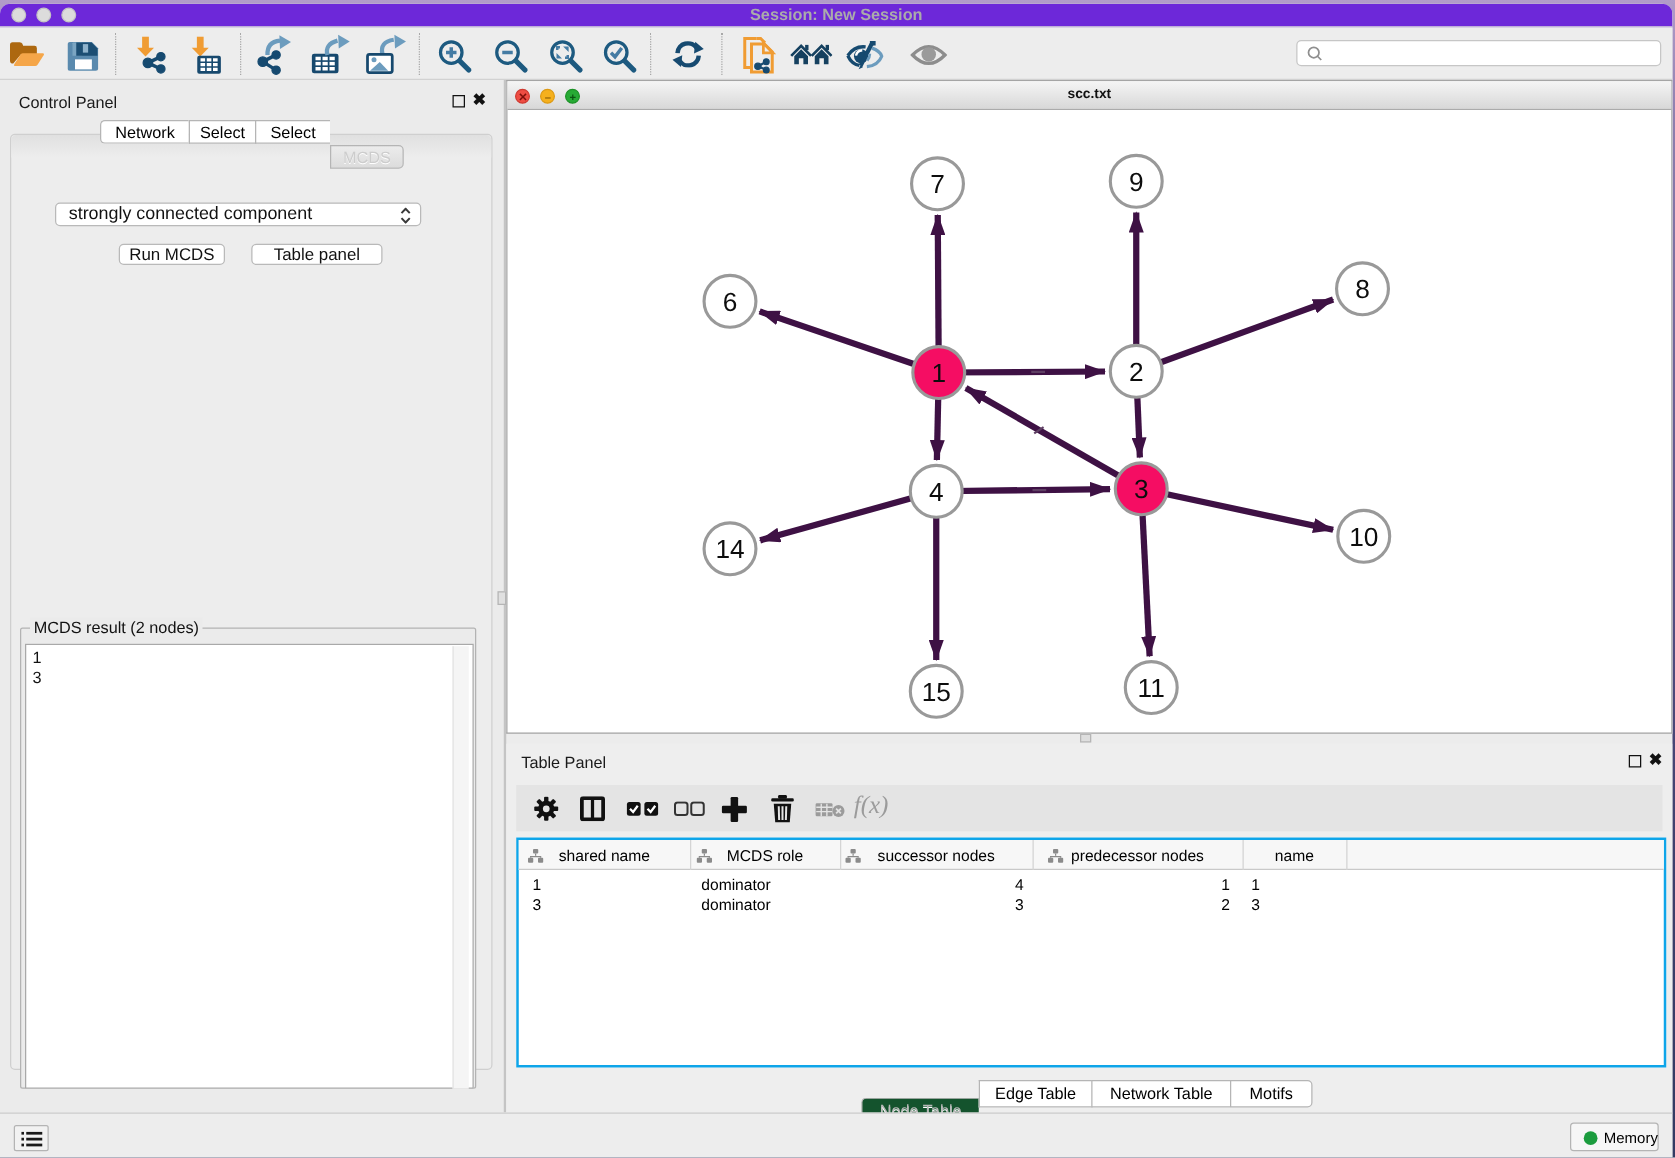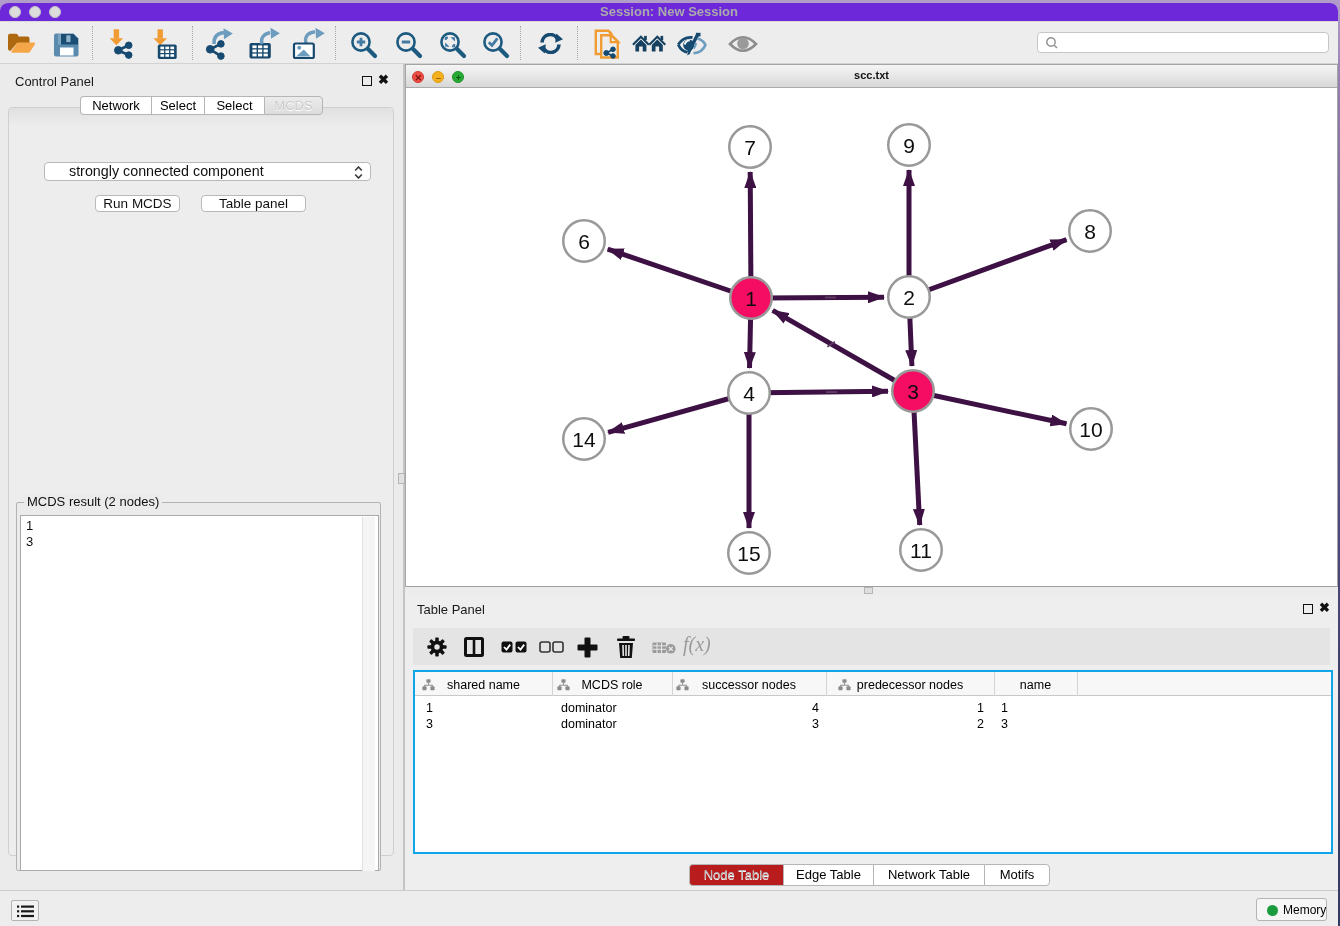--- a/index.html
+++ b/index.html
@@ -19,23 +19,23 @@
 .cpanel { position:absolute; left:0; top:61px; width:403px; height:826px; background:#ebebeb; }
 .cp-title { position:absolute; left:15px; top:10px; font-size:13px; color:#1a1a1a; }
 .mini-float { position:absolute; top:12px; width:10px; height:10px; border:1.5px solid #111; background:transparent; }
 .mini-x { position:absolute; top:8px; font-size:13px; font-weight:bold; color:#111; }
 .tabpane { position:absolute; left:8px; top:43px; width:386px; height:749px; background:#ededed; border:1px solid #cfcfcf; border-radius:4px; }
 .tabpane .topshade { position:absolute; left:0; top:0; width:100%; height:18px; background:linear-gradient(#e0e0e0,#ededed); border-radius:4px 4px 0 0; }
 .tabs { position:absolute; left:80px; top:32px; height:19px; display:flex; }
 .tab { height:19px; line-height:17px; font-size:13px; text-align:center; background:#fff; border:1px solid #b5b5b5; border-right:none; color:#000; padding:0; }
 .tab:first-child { border-radius:4px 0 0 4px; }
 .tab:last-child { border-radius:0 4px 4px 0; border-right:1px solid #b5b5b5; }
-.tab.dis { background:linear-gradient(#ececec,#dcdcdc); color:#ccc; text-shadow:0 1px 0 #fff; }
+.tab.dis { background:linear-gradient(#ececec,#dcdcdc); color:#ccc; text-shadow:0 1px 0 #fff;margin-top:20px; }
 .opt-label { position:absolute; left:0; top:72px; width:403px; text-align:center; font-size:14.5px; color:#111; }
-.combo { position:absolute; left:44px; top:98px; width:327px; height:19px; background:#fff; border:1px solid #b9b9b9; border-radius:4px; font-size:14.3px; color:#111; line-height:17px; padding-left:24px; }
+.combo { position:absolute; left:44px; top:98px; width:293px; height:19px; background:#fff; border:1px solid #b9b9b9; border-radius:4px; font-size:14.3px; color:#111; line-height:17px; padding-left:10px; }
 .btn { position:absolute; height:17px; background:#fff; border:1px solid #b9b9b9; border-radius:4px; font-size:13.5px; color:#111; text-align:center; line-height:15px; }
 .groupbox { position:absolute; left:16px; top:438px; width:365px; height:369px; border:1px solid #b3b3b3; border-radius:2px; background:#ebebeb; }
 .gb-label { position:absolute; left:7px; top:-9px; background:#ebebeb; padding:0 3px; font-size:13px; color:#111; }
 .gb-inner { position:absolute; left:3px; top:12px; width:359px; height:356px; background:#fff; border:1px solid #a9a9a9; font-size:13px; color:#111; line-height:16px; padding:2px 0 0 5px; }
 .gb-scroll { position:absolute; right:3px; top:1px; width:13px; height:354px; background:#f5f5f5; border-left:1px solid #e2e2e2; }
 .vdivider { position:absolute; left:403px; top:61px; width:2px; height:826px; background:#c4c4c4; }
 .vhandle { position:absolute; left:398px; top:470px; width:7px; height:11px; background:#e0e0e0; border:1px solid #b5b5b5; }
 
 .sccwin { position:absolute; left:405px; top:61px; width:933px; height:523px; background:#fff; border:1px solid #a5a5a5; border-bottom:1px solid #a0a0a0; }
 .scc-titlebar { position:absolute; left:0; top:0; width:100%; height:23px; background:linear-gradient(#f5f5f5,#d8d8d8); border-bottom:1px solid #ababab; }
@@ -48,21 +48,21 @@
 .ttable { position:absolute; left:8px; top:75px; width:920px; height:184px; background:#fff; border:2px solid #0ea5e9; }
 .thead { position:absolute; left:0; top:0; width:100%; height:24px; background:#f7f7f7; border-bottom:1px solid #c9c9c9; }
 .thsep { position:absolute; top:0; height:24px; width:1px; background:#d4d4d4; }
 .th { position:absolute; top:5.5px; font-size:12.5px; color:#000; text-align:center; }
 .hicon { position:absolute; top:6px; }
 .trow { position:absolute; font-size:12.5px; color:#000; }
 .btabs { position:absolute; left:284px; top:269px; height:22px; display:flex; }
 .btab { height:22px; line-height:20px; font-size:13px; background:#fff; border:1px solid #b5b5b5; border-right:none; color:#000; text-align:center; }
 .btab:first-child { border-radius:4px 0 0 4px; }
 .btab:last-child { border-radius:0 4px 4px 0; border-right:1px solid #b5b5b5; }
-.btab.dis { background:#b91c1c; color:#b8b8b8; text-shadow:0 1px 0 #fff; }
+.btab.dis { background:#14532d; color:#b8b8b8; text-shadow:0 1px 0 #fff;margin-top:14px; }
 
 .statusbar { position:absolute; left:0; top:887px; width:100%; height:36px; background:#ededed; border-top:1px solid #cccccc; }
 .listbtn { position:absolute; left:11px; top:9px; width:28px; height:21px; background:#f2f2f2; border:1px solid #b4b4b4; border-radius:2px; }
 .membtn { position:absolute; right:11px; top:7px; width:71px; height:23px; background:#f6f6f6; border:1px solid #b4b4b4; border-radius:3px; font-size:12px; color:#000; }
 </style>
 </head>
 <body>
 <div class="win">
 
   <div class="titlebar">

